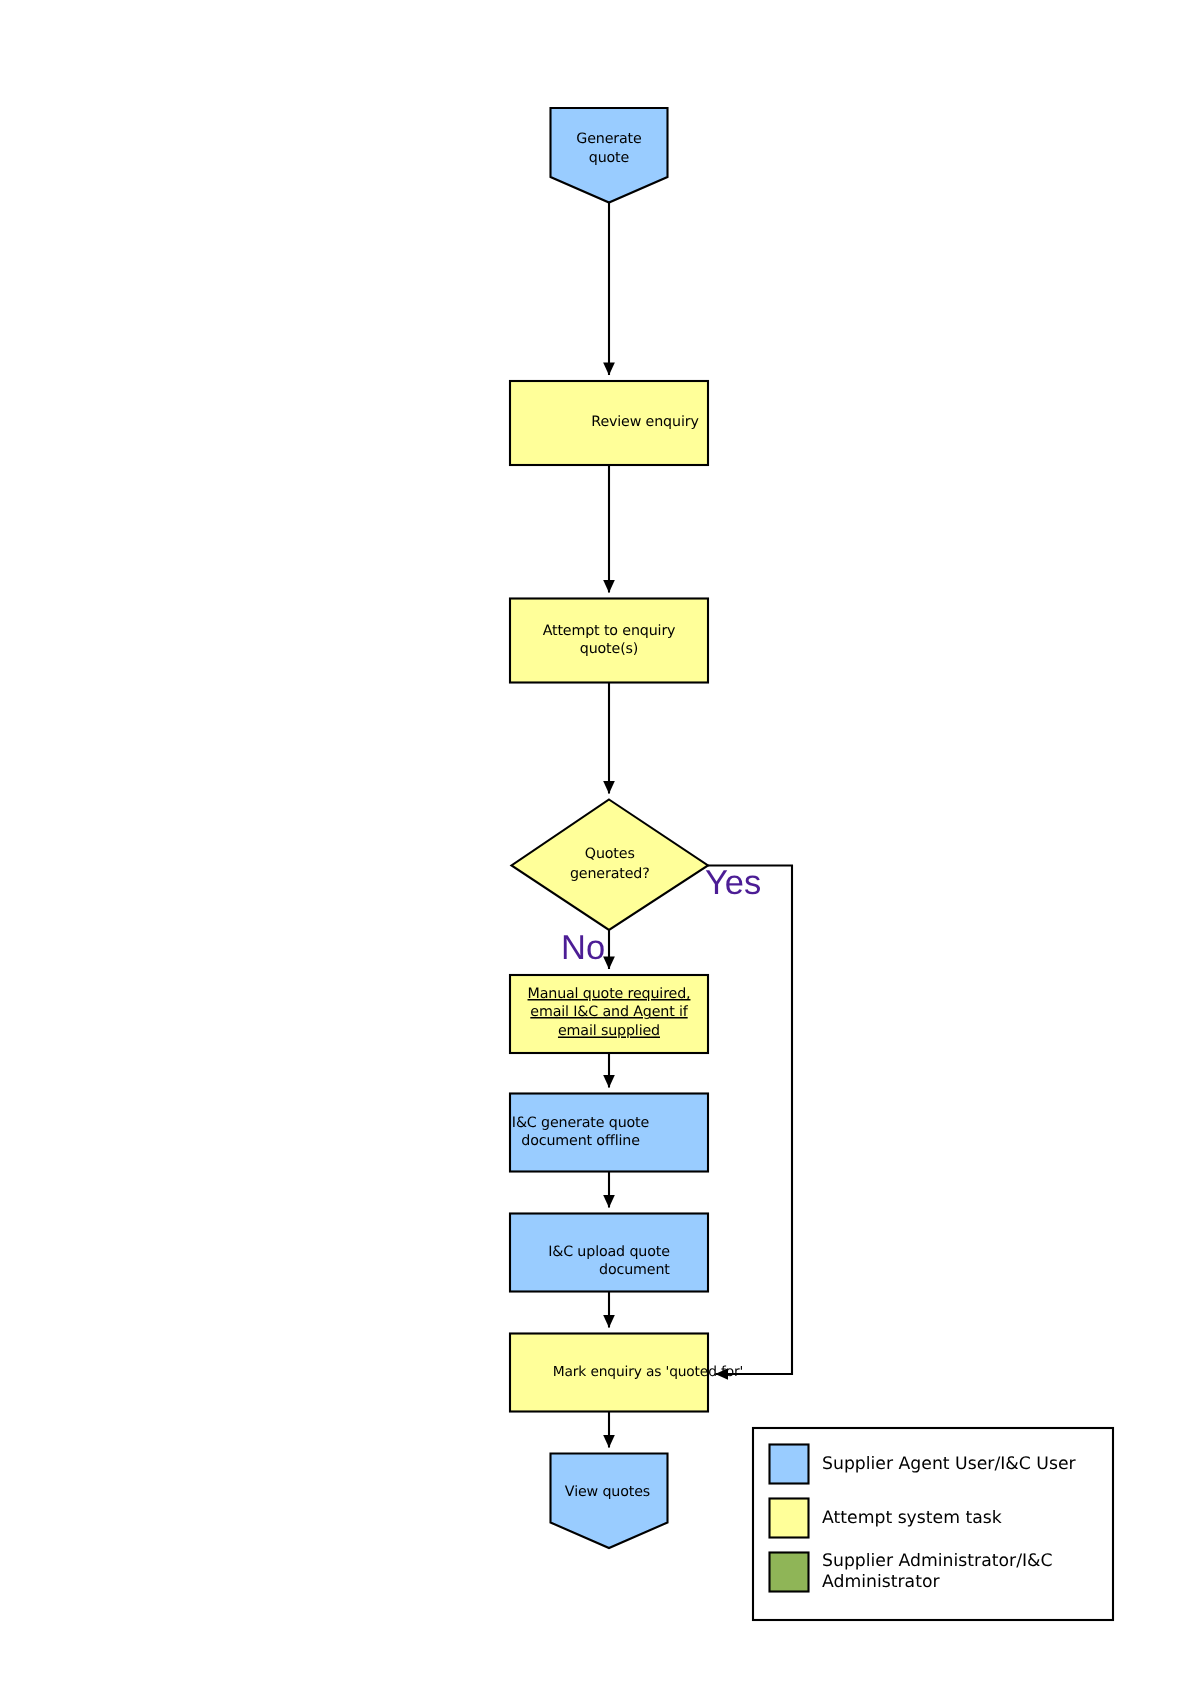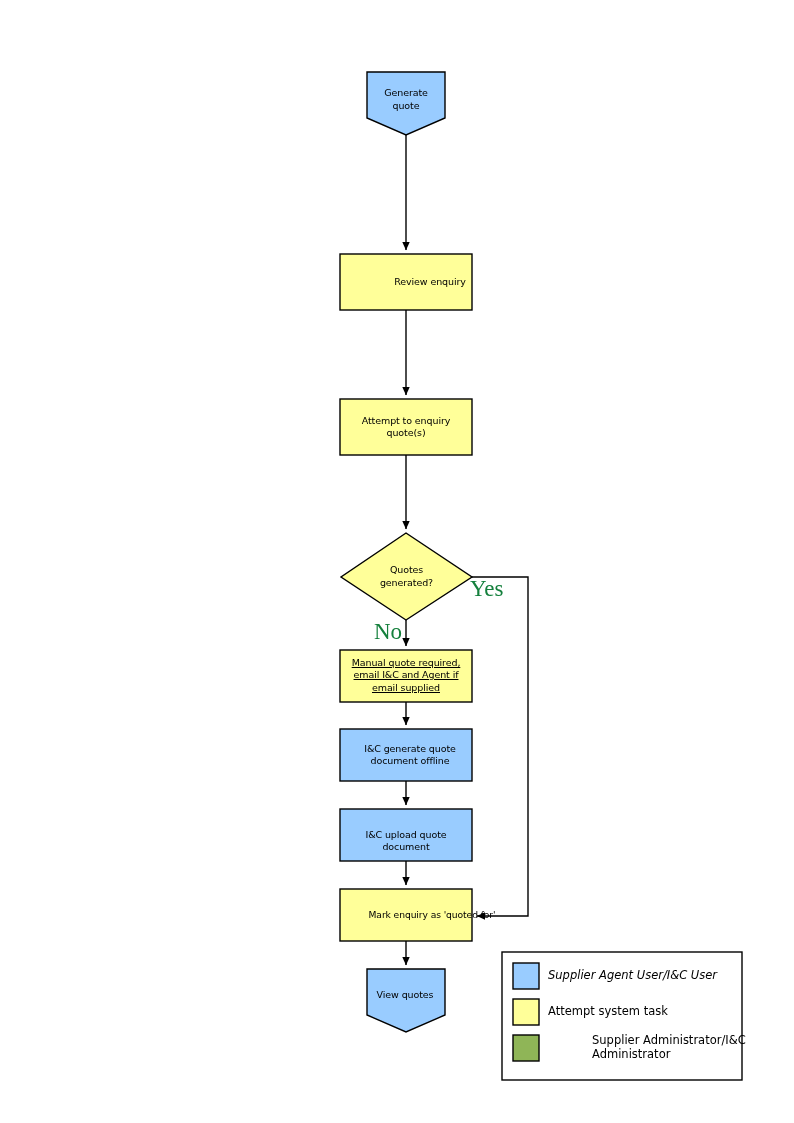--- a/index.html
+++ b/index.html
@@ -30,22 +30,22 @@
     line-height: 12.5px;
     color: #000000;
     pointer-events: none;
     white-space: pre-line;
     letter-spacing: -0.1px;
   }
   .branch-label {
     position: absolute;
     font-size: 23px;
     line-height: 23px;
-    color: #15803d;
-    font-family: Liberation Serif, serif;
+    color: #4c1d95;
+    font-family: Liberation Sans, sans-serif;
   }
   .legend-text {
     position: absolute;
     font-size: 11.5px;
     line-height: 14px;
     color: #000000;
     white-space: pre-line;
   }
 </style>
 </head>
@@ -123,32 +123,32 @@
 <div class="node-label" style="left:340px; top:399px; width:132px; height:56px;">Attempt to enquiry
 quote(s)</div>
 
 <div class="node-label" style="left:341px; top:533px; width:131px; height:87px;">Quotes
 generated?</div>
 
 <div class="node-label" style="left:340px; top:650px; width:132px; height:51px;text-decoration:underline;">Manual quote required,
 email I&amp;C and Agent if
 email supplied</div>
 
-<div class="node-label" style="left:344px; top:729px; width:132px; height:52px;">I&amp;C generate quote
+<div class="node-label" style="left:321px; top:729px; width:132px; height:52px;">I&amp;C generate quote
 document offline</div>
 
-<div class="node-label" style="left:340px; top:809px; width:132px; height:64px;">I&amp;C upload quote
+<div class="node-label" style="left:340px; top:809px; width:132px; height:64px;text-align:right;">I&amp;C upload quote
 document</div>
 
 <div class="node-label" style="left:338px; top:889px; width:136px; height:52px; font-size:9.2px;margin-left:26px;">Mark enquiry as 'quoted for'</div>
 
 <div class="node-label" style="left:367px; top:969px; width:76px; height:52px;">View quotes</div>
 
 <div class="branch-label" style="left:470px; top:577px;">Yes</div>
 
 <div class="branch-label" style="left:374px; top:620px;">No</div>
 
-<div class="legend-text" style="left:548px; top:968px; width:190px;font-style:italic;">Supplier Agent User/I&amp;C User</div>
+<div class="legend-text" style="left:548px; top:968px; width:190px;">Supplier Agent User/I&amp;C User</div>
 
 <div class="legend-text" style="left:548px; top:1004px; width:190px;">Attempt system task</div>
 
-<div class="legend-text" style="left:548px; top:1033px; width:190px;margin-left:44px;">Supplier Administrator/I&amp;C
+<div class="legend-text" style="left:548px; top:1033px; width:190px;">Supplier Administrator/I&amp;C
 Administrator</div>
 
 </body></html>

